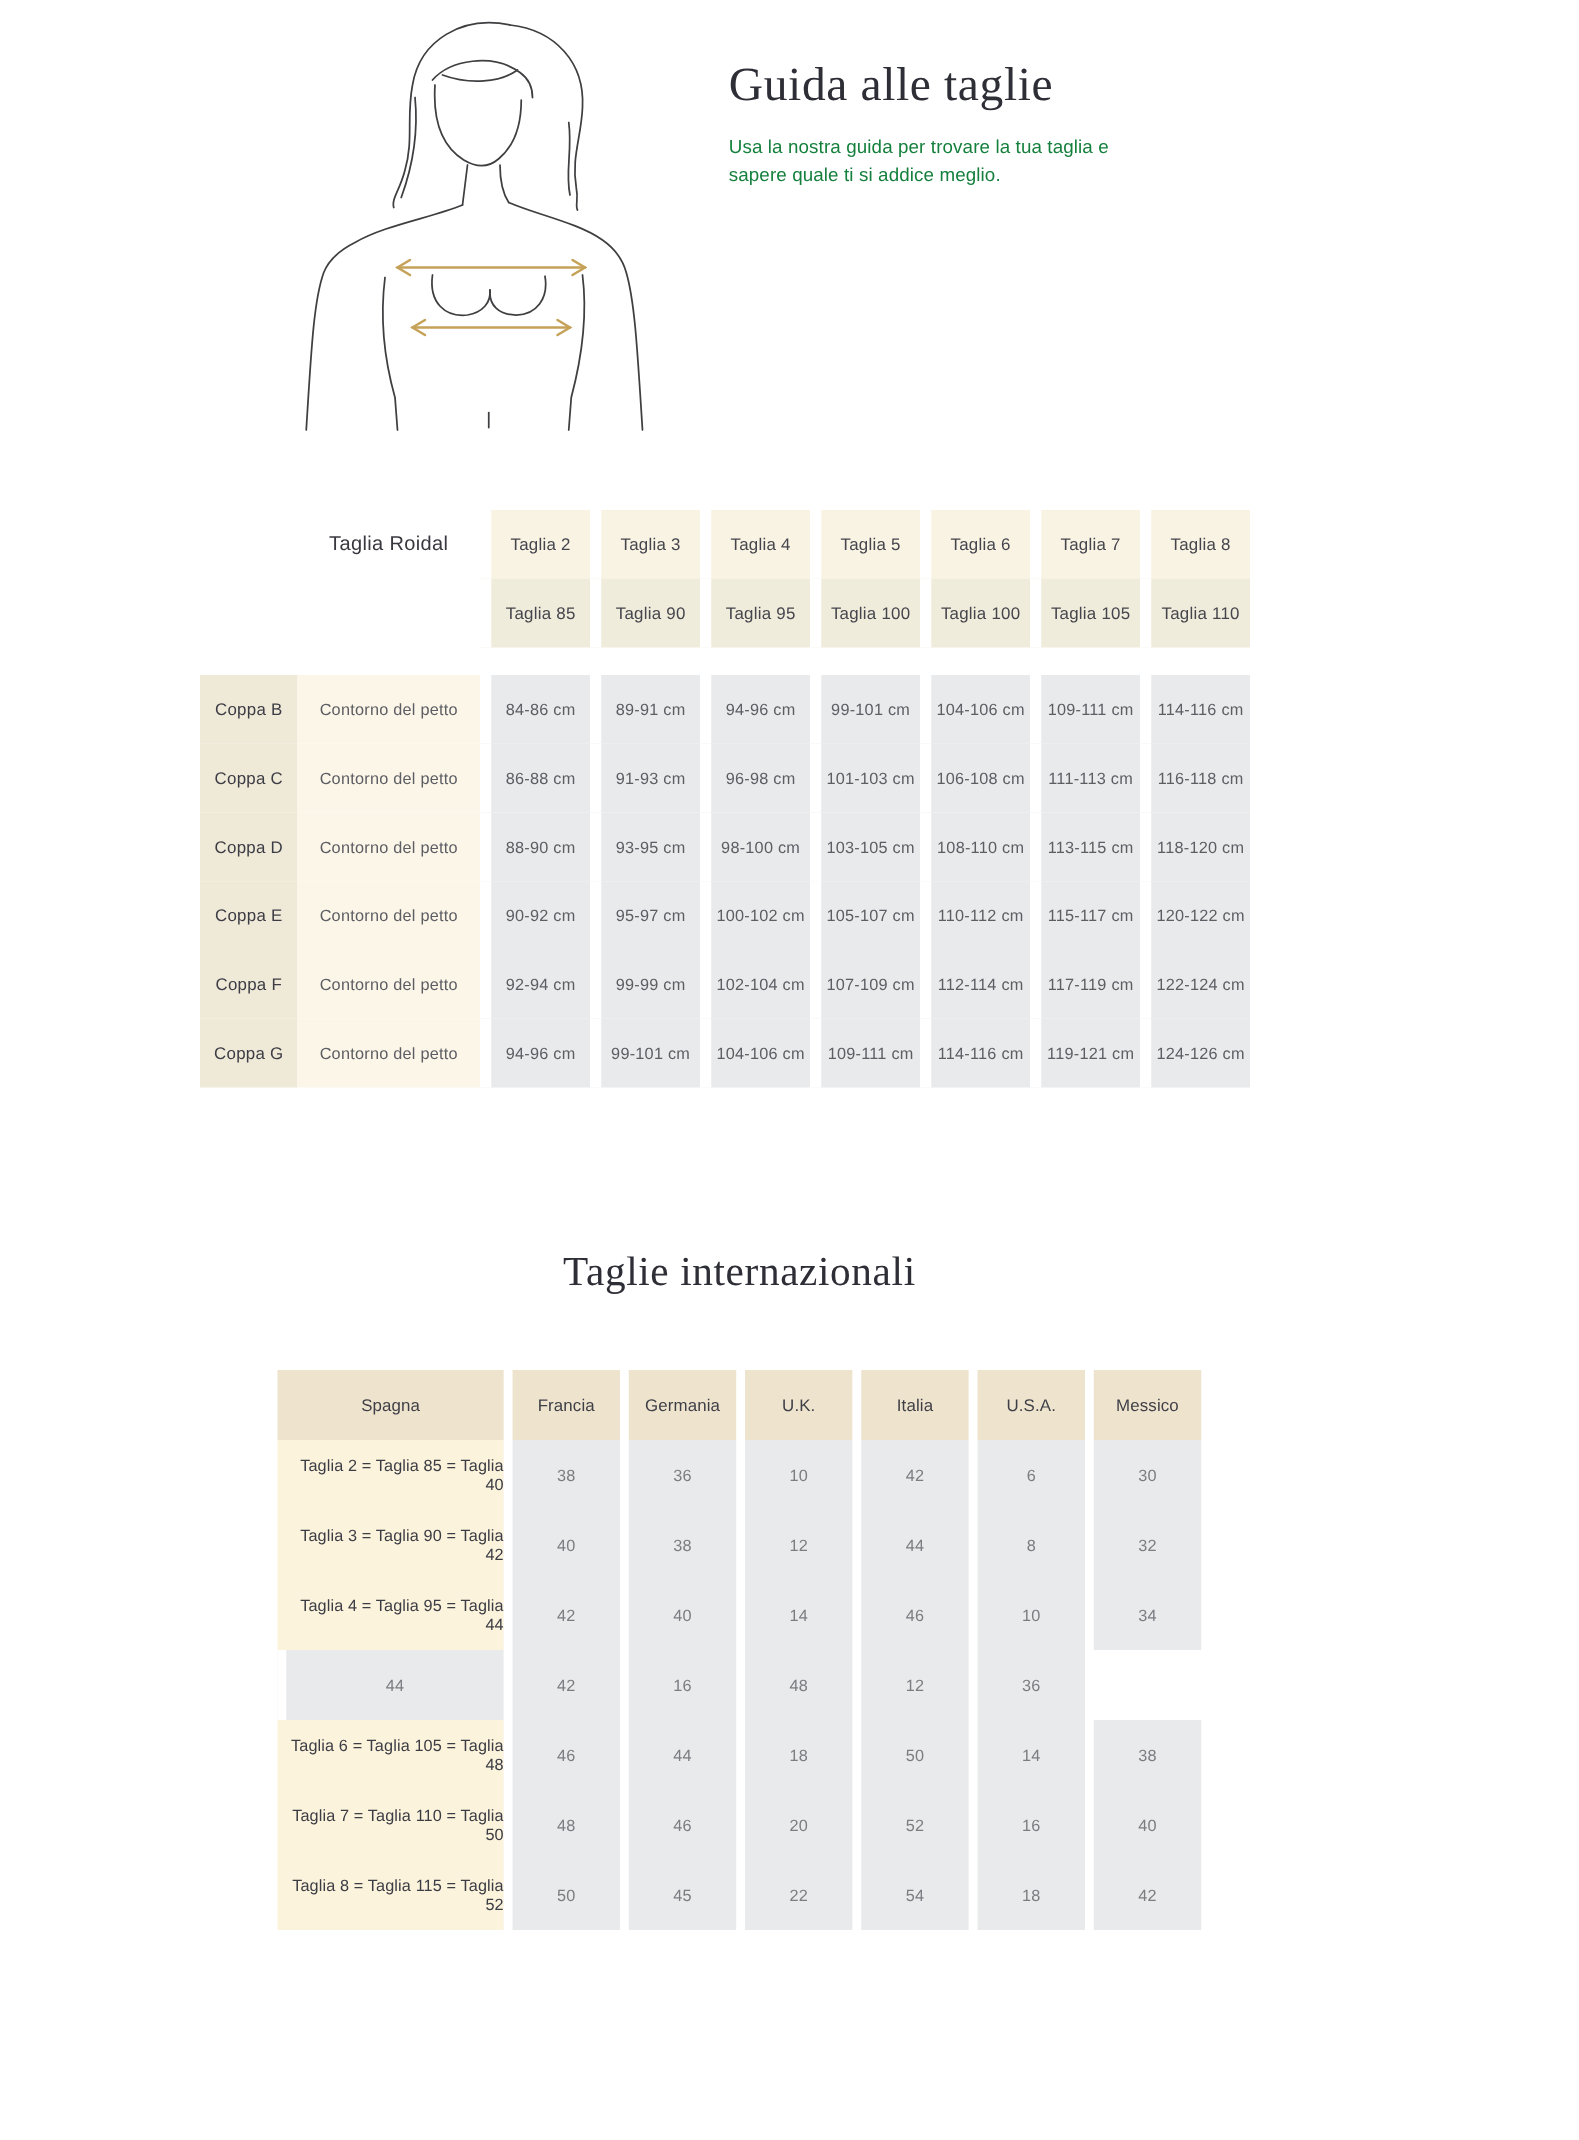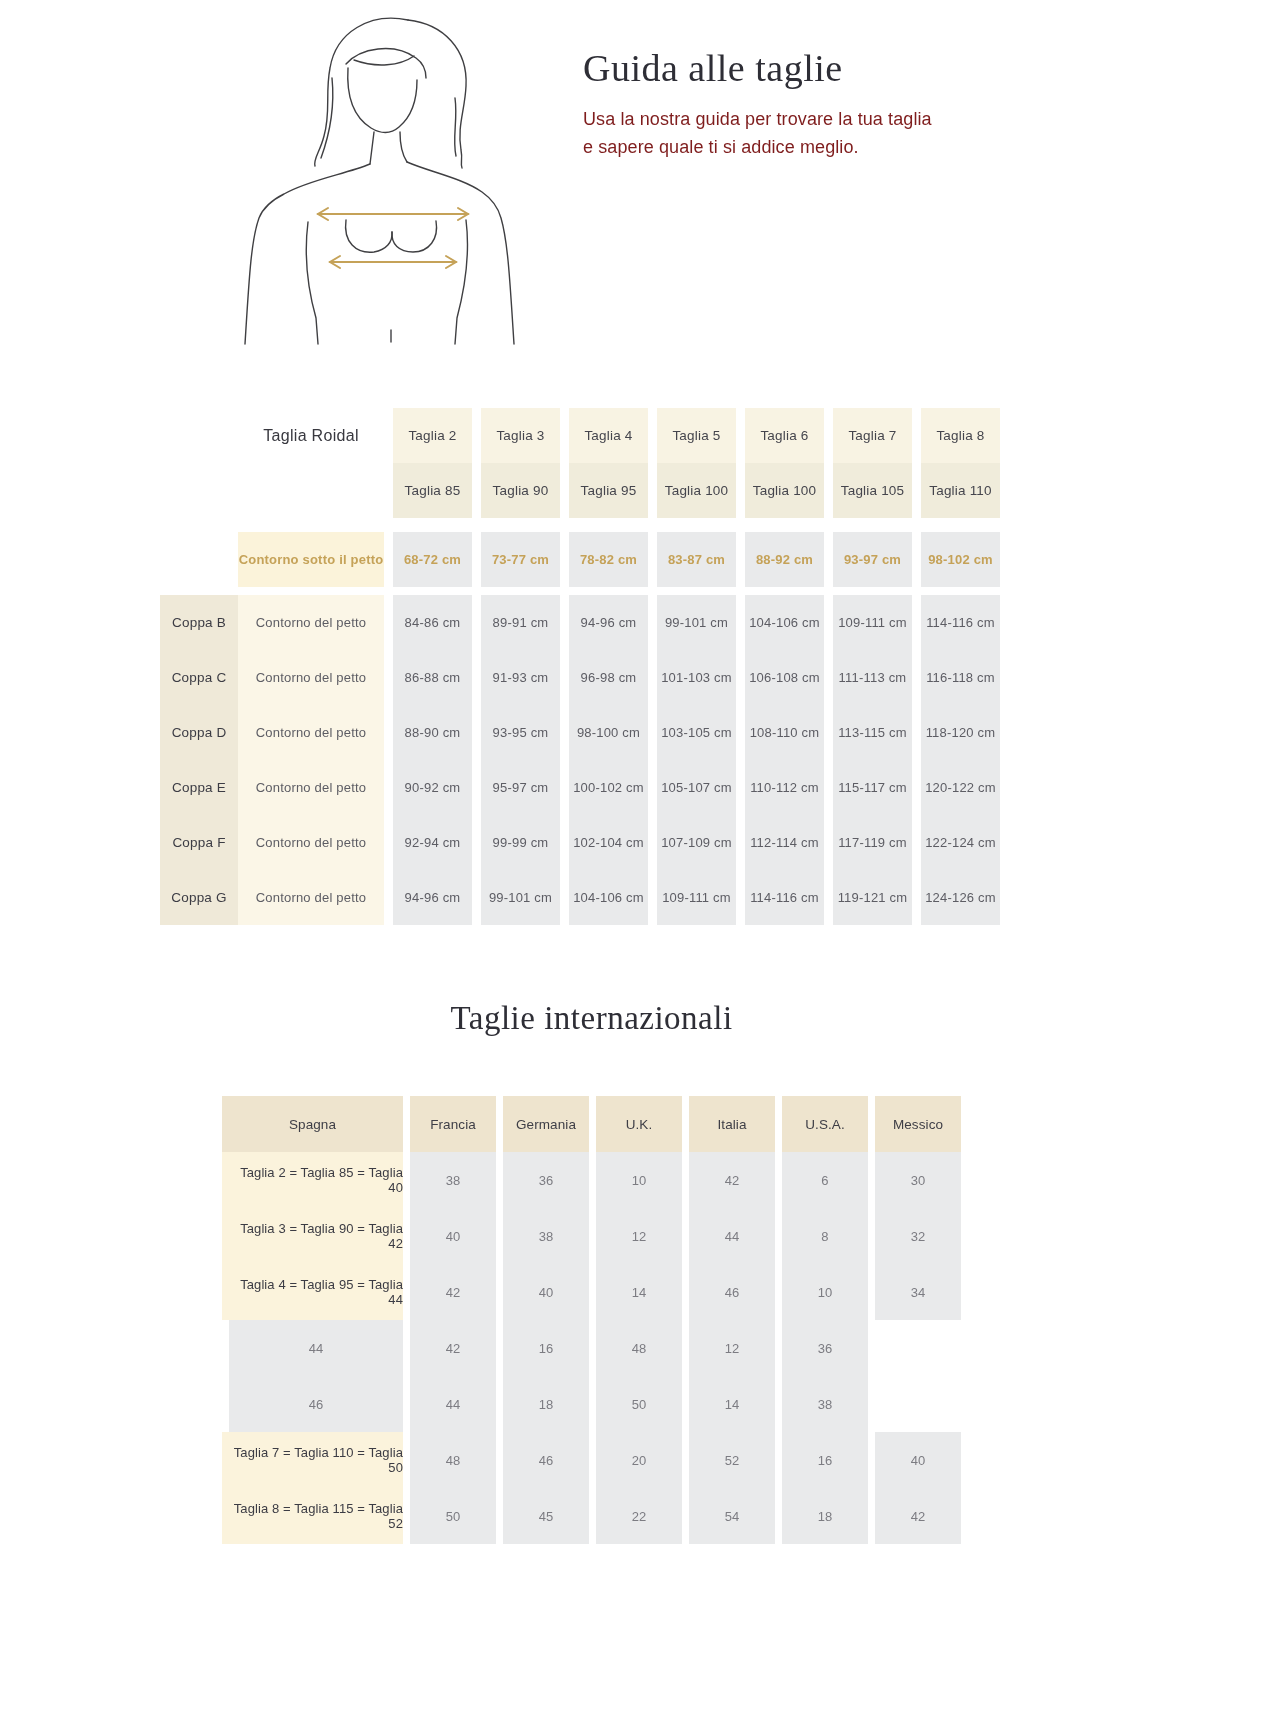--- a/index.html
+++ b/index.html
@@ -9,21 +9,21 @@
     -webkit-font-smoothing:antialiased;
   }
   
   .figure{position:absolute;left:228px;top:6px;}
   .hero-text{position:absolute;left:583px;top:46px;width:360px;}
   .hero-text h1{
     font-family:"Liberation Serif", serif;font-weight:400;
     font-size:38px;color:#2e2e36;margin:0 0 16px 0;letter-spacing:.5px;
   }
   .hero-text p{
-    font-size:18px;color:#7f1d1d;line-height:1.55;margin:0;width:350px;letter-spacing:.1px;
+    font-size:15px;color:#15803d;line-height:1.55;margin:0;width:350px;letter-spacing:.1px;
   }
   
   .t1{position:absolute;left:160px;top:408px;}
   .t1row{display:grid;grid-template-columns:78px 146px repeat(7,88px);}
   .t1 .c{
     height:55px;display:flex;align-items:center;justify-content:center;
     box-sizing:border-box;font-size:13px;color:#5d5d64;letter-spacing:.2px;text-align:center;
   }
   .t1 .data{border-left:9px solid #ffffff;}
   .t1 .hdr1 .data{background:#f8f3e3;color:#45454d;font-size:13.5px;}
@@ -122,31 +122,20 @@
       <div class="c data">Taglia 90</div>
       <div class="c data">Taglia 95</div>
       <div class="c data">Taglia 100</div>
       <div class="c data">Taglia 100</div>
       <div class="c data">Taglia 105</div>
       <div class="c data">Taglia 110</div>
     </div>
 
     <div class="gap14"></div>
 
-    <div class="t1row underbust">
-      <div class="c"></div>
-      <div class="c label-col">Contorno sotto il petto</div>
-      <div class="c data">68-72 cm</div>
-      <div class="c data">73-77 cm</div>
-      <div class="c data">78-82 cm</div>
-      <div class="c data">83-87 cm</div>
-      <div class="c data">88-92 cm</div>
-      <div class="c data">93-97 cm</div>
-      <div class="c data">98-102 cm</div>
-    </div>
 
     <div class="gap8"></div>
 
     <div class="t1row cup">
       <div class="c coppa-col">Coppa B</div>
       <div class="c label-col">Contorno del petto</div>
       <div class="c data">84-86 cm</div>
       <div class="c data">89-91 cm</div>
       <div class="c data">94-96 cm</div>
       <div class="c data">99-101 cm</div>
@@ -264,20 +253,21 @@
     <div class="t2row">
       <div class="c d val">44</div>
       <div class="c d val">42</div>
       <div class="c d val">16</div>
       <div class="c d val">48</div>
       <div class="c d val">12</div>
       <div class="c d val">36</div>
     </div>
 
     <div class="t2row">
+      <div class="c rowlabel">Taglia 6 = Taglia 105 = Taglia 48</div>
       <div class="c d val">46</div>
       <div class="c d val">44</div>
       <div class="c d val">18</div>
       <div class="c d val">50</div>
       <div class="c d val">14</div>
       <div class="c d val">38</div>
     </div>
 
     <div class="t2row">
       <div class="c rowlabel">Taglia 7 = Taglia 110 = Taglia 50</div>

